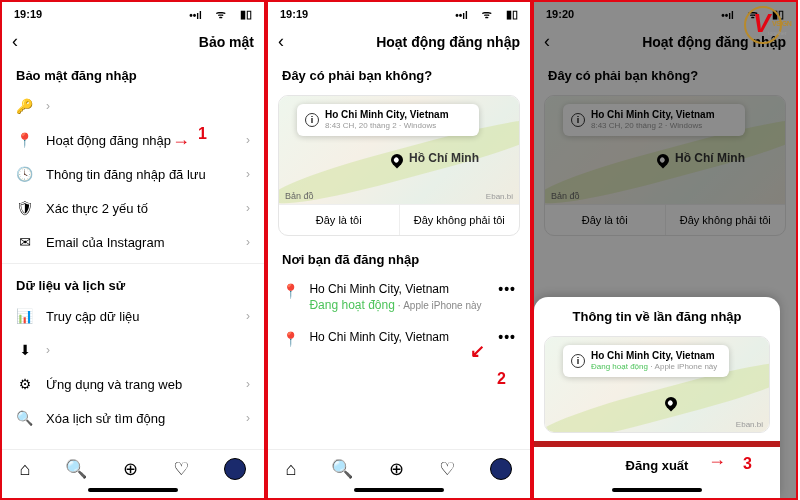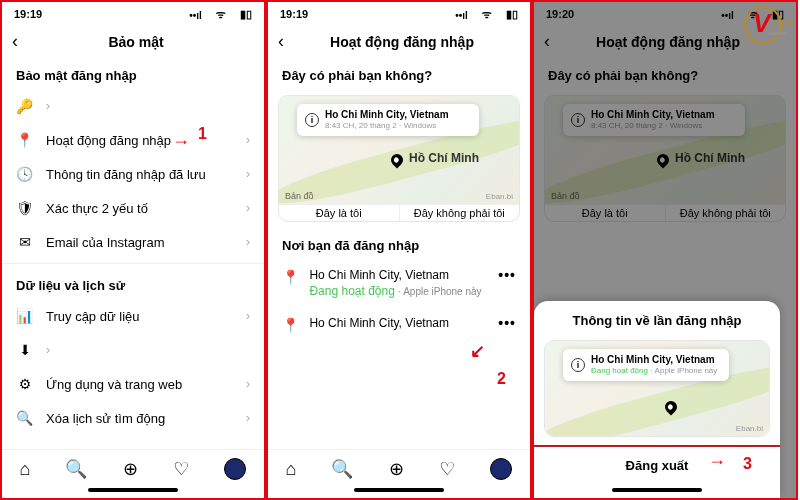--- a/index.html
+++ b/index.html
@@ -3,21 +3,21 @@
 <meta charset="utf-8">
 <style>
 * { margin: 0; padding: 0; box-sizing: border-box; font-family: -apple-system, Helvetica, Arial, sans-serif; }
 body { background: #fff; width: 800px; height: 500px; overflow: hidden; position: relative; }
 .container { display: flex; width: 800px; height: 500px; }
 .screen { width: 266px; height: 500px; border: 2px solid #e30613; background: #fff; display: flex; flex-direction: column; position: relative; overflow: hidden; }
 .status-bar { display: flex; justify-content: space-between; align-items: center; padding: 4px 12px; font-size: 11px; font-weight: 600; }
 .status-right { display: flex; gap: 14px; align-items: flex-end; }
 .header { display: flex; align-items: center; padding: 6px 10px; position: relative; }
 .back { font-size: 18px; cursor: pointer; }
-.title { flex: 1; text-align: center; font-weight: 600; font-size: 14px; }
+.title { flex: 1; text-align: right; font-weight: 600; font-size: 14px; }
 .section-head { font-weight: 600; font-size: 13px; padding: 10px 14px 6px; }
 .row { display: flex; align-items: center; padding: 9px 14px; gap: 12px; cursor: pointer; }
 .row .icon { width: 18px; font-size: 14px; display:flex; align-items:center; justify-content:center;}
 .row .label { font-size: 13px; flex: 1; }
 .row .chev { color: #aaa; font-size: 12px; }
 .divider { height: 1px; background: #eee; margin: 4px 0; }
 .bottom-nav { margin-top: auto; display: flex; justify-content: space-around; align-items: center; padding: 8px 0 4px; border-top: 1px solid #eee; }
 .bottom-nav .nav-icon { font-size: 18px; cursor: pointer; }
 .avatar { width: 22px; height: 22px; border-radius: 50%; background: #1a2a6c; border: 1px solid #000; }
 .home-ind { width: 90px; height: 4px; background: #000; border-radius: 3px; margin: 4px auto 6px; }
@@ -29,34 +29,34 @@
 .map-attr { position:absolute; bottom:3px; left:6px; font-size:9px; color:#666; }
 .map-attr2 { position:absolute; bottom:3px; right:6px; font-size:8px; color:#999;padding-left:32px; }
 .pin { position:absolute; width:12px; height:12px; background:#000; border-radius:50% 50% 50% 0; transform: rotate(-45deg); }
 .pin::after{content:'';position:absolute;width:5px;height:5px;background:#fff;border-radius:50%;top:3px;left:3px;}
 .tooltip { position:absolute; background:#fff; border-radius:6px; box-shadow:0 1px 6px rgba(0,0,0,.2); padding:5px 8px; top:8px; left:18px; right:40px; display:flex; gap:6px; align-items:center; }
 .tooltip .info-i{width:14px;height:14px;border:1px solid #333;border-radius:50%;display:flex;align-items:center;justify-content:center;font-size:9px;font-weight:700;}
 .tooltip-txt { font-size:10px; line-height:1.2; }
 .tooltip-txt .t1{font-weight:600;}
 .tooltip-txt .t2{color:#999;font-size:8px;}
 .btn-row { display:flex; border-top:1px solid #eee; }
-.btn-half { flex:1; text-align:center; padding:2px 4px; font-size:11px; font-weight:500; cursor:pointer; }
+.btn-half { flex:1; text-align:center; padding:9px 4px; font-size:11px; font-weight:500; cursor:pointer; }
 .btn-half:first-child { border-right:1px solid #eee; }
 .login-item { padding: 8px 14px; display:flex; align-items:flex-start; gap:10px; }
 .login-item .pin-ic{font-size:14px;margin-top:2px;}
 .login-item .txt{flex:1;font-size:12px;line-height:1.35;}
 .login-item .active{color:#4cc35a;}
 .login-item .meta{color:#888;font-size:10px;}
 .login-item .dots{font-size:14px;font-weight:700;cursor:pointer; letter-spacing:1px;}
 .overlay { position:absolute; inset:0; background:rgba(0,0,0,.45); }
 .sheet { position:absolute; bottom:0; left:0; right:16px; background:#fff; border-radius:14px 14px 0 0; box-shadow:0 -2px 10px rgba(0,0,0,.2); }
 .sheet-title { text-align:center; font-weight:600; font-size:13px; padding:12px 8px 8px; }
 .sheet .map-card { margin: 4px 10px 8px; }
 .sheet .map { height: 95px; }
-.logout { text-align:center; padding:11px; font-weight:600; font-size:13px; border-top:2px solid #b91c1c; cursor:pointer; }
+.logout { text-align:center; padding:11px; font-weight:600; font-size:13px; border-top:6px solid #b91c1c; cursor:pointer; }
 .logo { position:absolute; top:6px; right:6px; width:60px; height:40px; pointer-events:none; }
 .logo-ring{position:absolute;width:38px;height:38px;border:2px solid #b88a2b;border-radius:50%;top:0;left:10px;}
 .logo-v{position:absolute;font-size:26px;font-weight:800;color:#e30613;top:2px;left:19px;font-style:italic;}
 .logo-text{position:absolute;font-size:7px;font-weight:700;color:#b88a2b;top:14px;left:38px;letter-spacing:-.5px;}
 .logo-sub{position:absolute;font-size:5px;color:#999;top:24px;left:34px;}
 .river{position:absolute;width:120%;height:30px;background:#d5e5a8;opacity:.6;transform:rotate(-15deg);top:50px;left:-10px;border-radius:40%;}
 .sig{font-size:10px;}
 </style>
 </head>
 <body>

